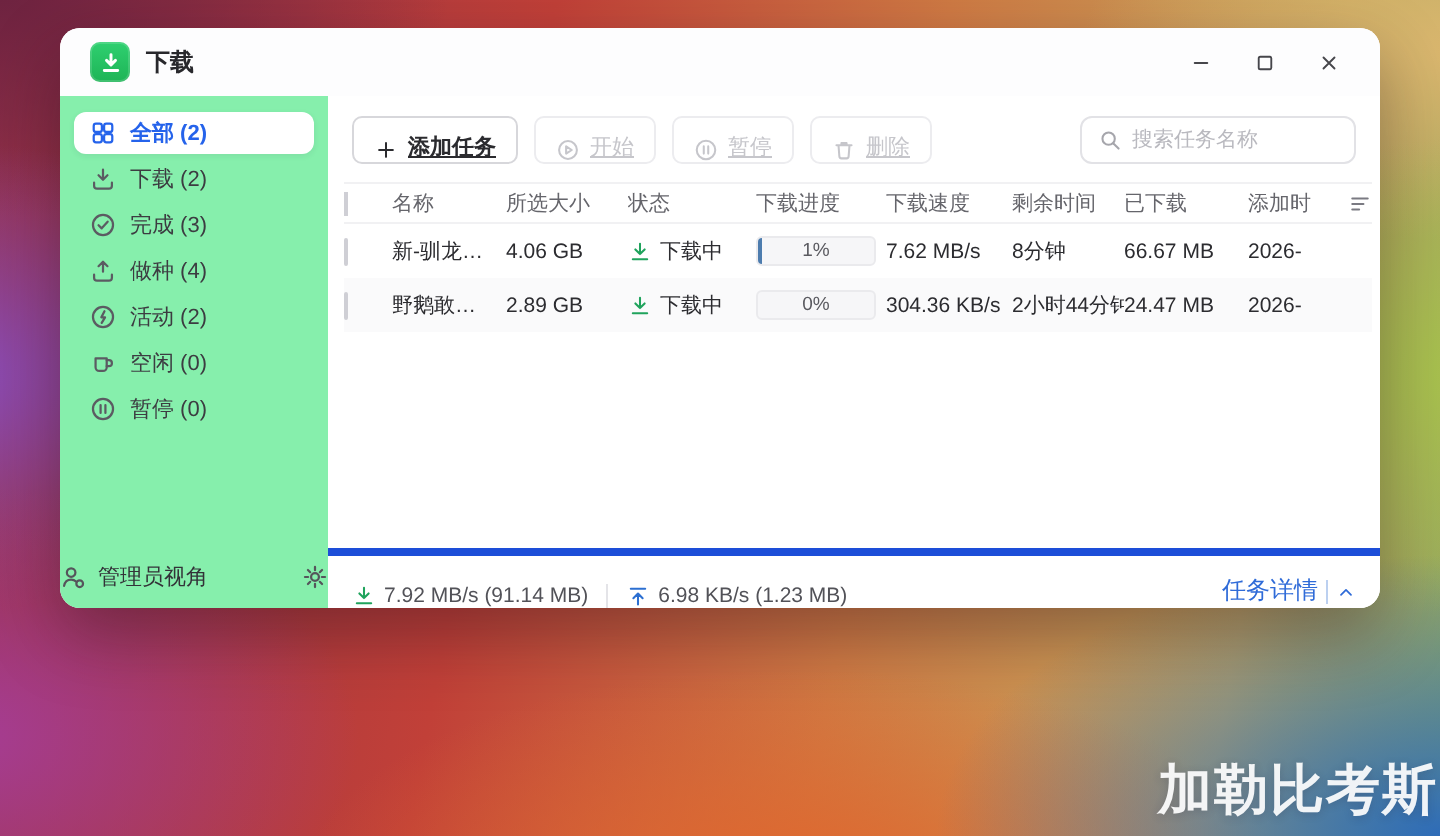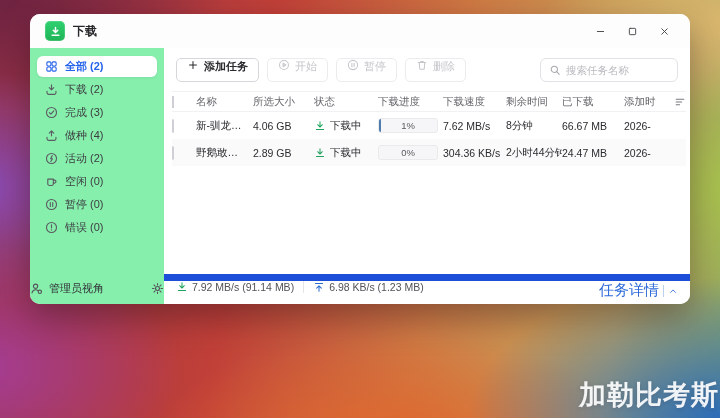--- a/index.html
+++ b/index.html
@@ -44,21 +44,21 @@
   .sitem.sel .ic { color:#2563eb; }
   .side-footer { margin-top:auto; height:31px; flex:none; display:flex; align-items:center; padding:0 0; gap:6px;
     font-size:11px; color:#333338; }
   .side-footer .ic { color:#55555b; }
   .gearbtn { margin-left:auto; color:#55555b; display:flex; }
 
   
   .main { flex:1; min-width:0; display:flex; flex-direction:column; background:#fff; }
   .toolbar { flex:none; display:flex; align-items:center; gap:8px; padding:10px 12px 9px 12px; }
   .btn { height:24px; padding:0 10px; border:1px solid #d7d7db; border-radius:5px; background:#fff;
-    display:inline-flex; align-items:flex-start; gap:5px; font-size:11px; color:#2b2b2f; font-weight:bold; cursor:default; }
+    display:inline-flex; align-items:flex-end; gap:5px; font-size:11px; color:#2b2b2f; font-weight:bold; cursor:default;text-decoration:underline; }
   .btn .ic { width:12px; height:12px; }
   .btn.disabled { border-color:#ececef; color:#c6c6cb; font-weight:normal; }
   .searchbox { margin-left:auto; width:138px; height:24px; border:1px solid #e2e2e6; border-radius:6px;
     display:flex; align-items:center; gap:5px; padding:0 8px; background:#fff; }
   .searchbox .ic { width:12px; height:12px; color:#a6a6ac; }
   .searchbox input { border:0; outline:0; width:100%; font-size:10.5px; color:#333; background:transparent;
     font-family:"Liberation Sans","DejaVu Sans",sans-serif; }
   .searchbox input::placeholder { color:#b9b9bf; }
 
   
@@ -77,28 +77,28 @@
   .statuscell .ic { width:12px; height:12px; color:#1fa35c; }
   .pbar { position:relative; width:60px; height:15px; background:#f6f6f8; border:1px solid #eaeaed; border-radius:3px; overflow:hidden; }
   .pbar .fill { position:absolute; left:0; top:0; bottom:0; background:#4d7cae; }
   .pbar .plabel { position:absolute; inset:0; display:flex; align-items:center; justify-content:center;
     font-size:9.5px; color:#5a5a60; }
   .cfgcell { display:flex; justify-content:flex-end; color:#7a7a82; }
   .cfgcell .ic { width:12px; height:12px; }
   .tfill { flex:1; }
 
   
-  .mfooter { flex:none; height:30px; border-top:7px solid #1d4ed8; display:flex; align-items:flex-start; padding:0 12px; gap:9px;
+  .mfooter { flex:none; height:30px; border-top:4px solid #1d4ed8; display:flex; align-items:flex-end; padding:0 12px; gap:9px;
     font-size:10.5px; color:#525258; }
   .speed { display:flex; align-items:center; gap:4px; }
   .speed .ic { width:12px; height:12px; }
   .speed.down .ic { color:#1fa35c; }
   .speed.up .ic { color:#2c6fd1; }
   .vdiv { width:1px; height:12px; background:#e4e4e8; }
-  .detail-link { margin-left:auto; display:flex; align-items:center; gap:4px; color:#2f6bd8; font-size:15px; cursor:default; }
+  .detail-link { margin-left:auto; display:flex; align-items:center; gap:4px; color:#2f6bd8; font-size:12px; cursor:default; }
   .detail-link .vdiv { background:#bcd0f0; }
   .detail-link .ic { width:10px; height:10px; }
 
   .ic { display:inline-flex; width:13px; height:13px; flex:none; }
   .ic svg { width:100%; height:100%; display:block; }
 
   .watermark { position:absolute; right:1px; bottom:5px; font-size:27px; font-weight:bold;
     color:rgba(255,255,255,.92); letter-spacing:1px; text-shadow:0 1px 4px rgba(40,40,70,.22);
     font-family:"DejaVu Sans",sans-serif; pointer-events:none; }
 </style>
@@ -194,30 +194,20 @@
           <span>空闲 (0)</span>
         </div>
         <div class="sitem">
           <span class="ic">
               <svg viewBox="0 0 14 14" fill="none" stroke="currentColor" stroke-width="1.2" stroke-linecap="round" stroke-linejoin="round">
                 <circle cx="7" cy="7" r="5.4"></circle>
                 <path d="M5.7 4.9v4.2M8.3 4.9v4.2"></path>
               </svg>
             </span>
           <span>暂停 (0)</span>
-        </div>
-        <div class="sitem">
-          <span class="ic">
-              <svg viewBox="0 0 14 14" fill="none" stroke="currentColor" stroke-width="1.2" stroke-linecap="round" stroke-linejoin="round">
-                <circle cx="7" cy="7" r="5.4"></circle>
-                <path d="M7 4v3.4"></path>
-                <circle cx="7" cy="9.6" r=".7" fill="currentColor" stroke="none"></circle>
-              </svg>
-            </span>
-          <span>错误 (0)</span>
         </div>
         <div class="side-footer">
           <span class="ic">
               <svg viewBox="0 0 14 14" fill="none" stroke="currentColor" stroke-width="1.2" stroke-linecap="round" stroke-linejoin="round">
                 <circle cx="6" cy="4.6" r="2.3"></circle>
                 <path d="M2.2 11.8c.4-2.2 1.9-3.4 3.8-3.4 1 0 1.9.3 2.6 1"></path>
                 <circle cx="10.6" cy="10.6" r="1.8"></circle>
               </svg>
             </span>
           <span>管理员视角</span>

